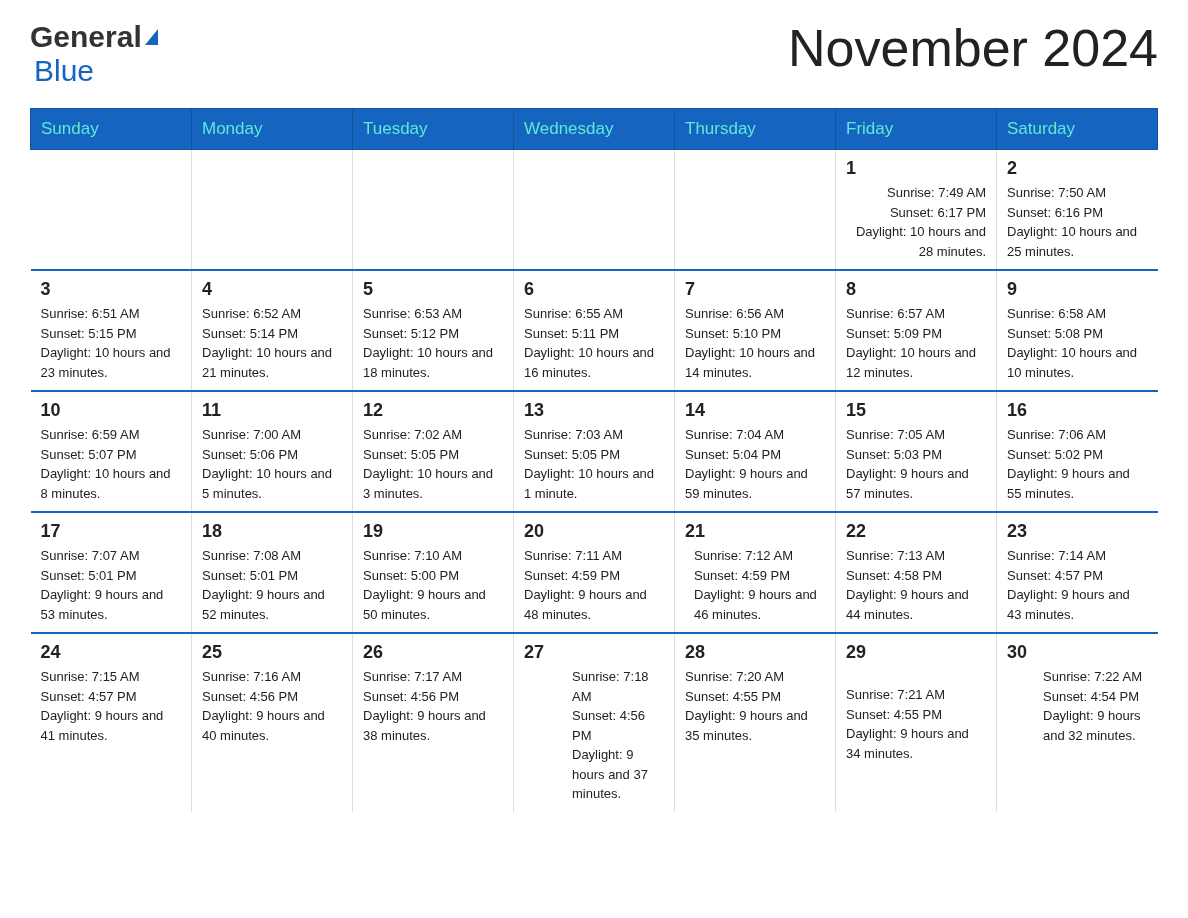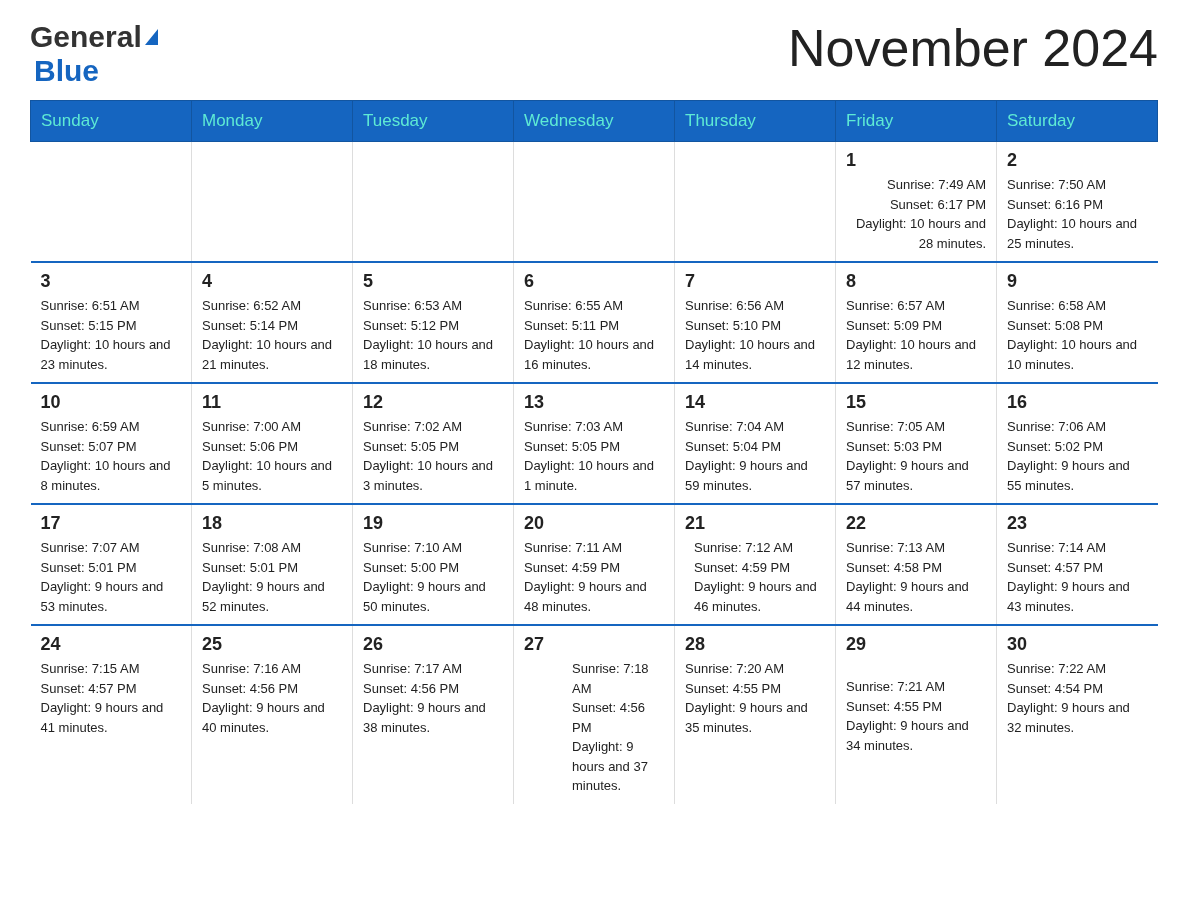--- a/index.html
+++ b/index.html
@@ -7,21 +7,21 @@
       font-family: Arial, sans-serif;
       background: #fff;
       width: 1188px;
       min-height: 918px;
       padding: 20px 30px;
     }
     .header {
       display: flex;
       justify-content: space-between;
       align-items: flex-start;
-      margin-bottom: 12px;
+      margin-bottom: 20px;
       gap: 45px;
     }
     .logo {
       display: flex;
       flex-direction: column;
       align-items: flex-start;
     }
     .logo-line {
       display: flex;
       align-items: center;
@@ -88,21 +88,21 @@
 </head>
 <body>
 
 <div class="header">
   <div class="logo">
     <div class="logo-line">
       <span style="font-size:30px;font-weight:bold;color:#333;">General</span>
       <span style="display:inline-block;margin-left:3px;width:0;height:0;border-left:13px solid transparent;border-bottom:16px solid #1565c0;vertical-align:middle;"></span>
     </div>
     <div>
-      <span style="font-size:30px;font-weight:bold;color:#1565c0;margin-left:4px;">Blue</span>
+      <span style="font-size:30px;font-weight:normal;color:#1565c0;margin-left:4px;">Blue</span>
     </div>
   </div>
   <div class="title-block">
     <h1>November 2024</h1>
   </div>
 </div>
 
 <table>
   <thead>
     <tr>
@@ -299,19 +299,19 @@
 Daylight: 9 hours and 35 minutes.</div>
         </td>
         <td>
           <span class="day-number">29</span>
           <div class="day-info" style="white-space: pre-line; margin-top: 22px;">Sunrise: 7:21 AM
 Sunset: 4:55 PM
 Daylight: 9 hours and 34 minutes.</div>
         </td>
         <td>
           <span class="day-number">30</span>
-          <div class="day-info" style="white-space: pre-line;">Sunrise: 7:22 AM
+          <div class="day-info" style="white-space: pre-line; margin-left: 36px;">Sunrise: 7:22 AM
 Sunset: 4:54 PM
 Daylight: 9 hours and 32 minutes.</div>
         </td>
       </tr>
     </tbody>
 </table>
 
 </body></html>

